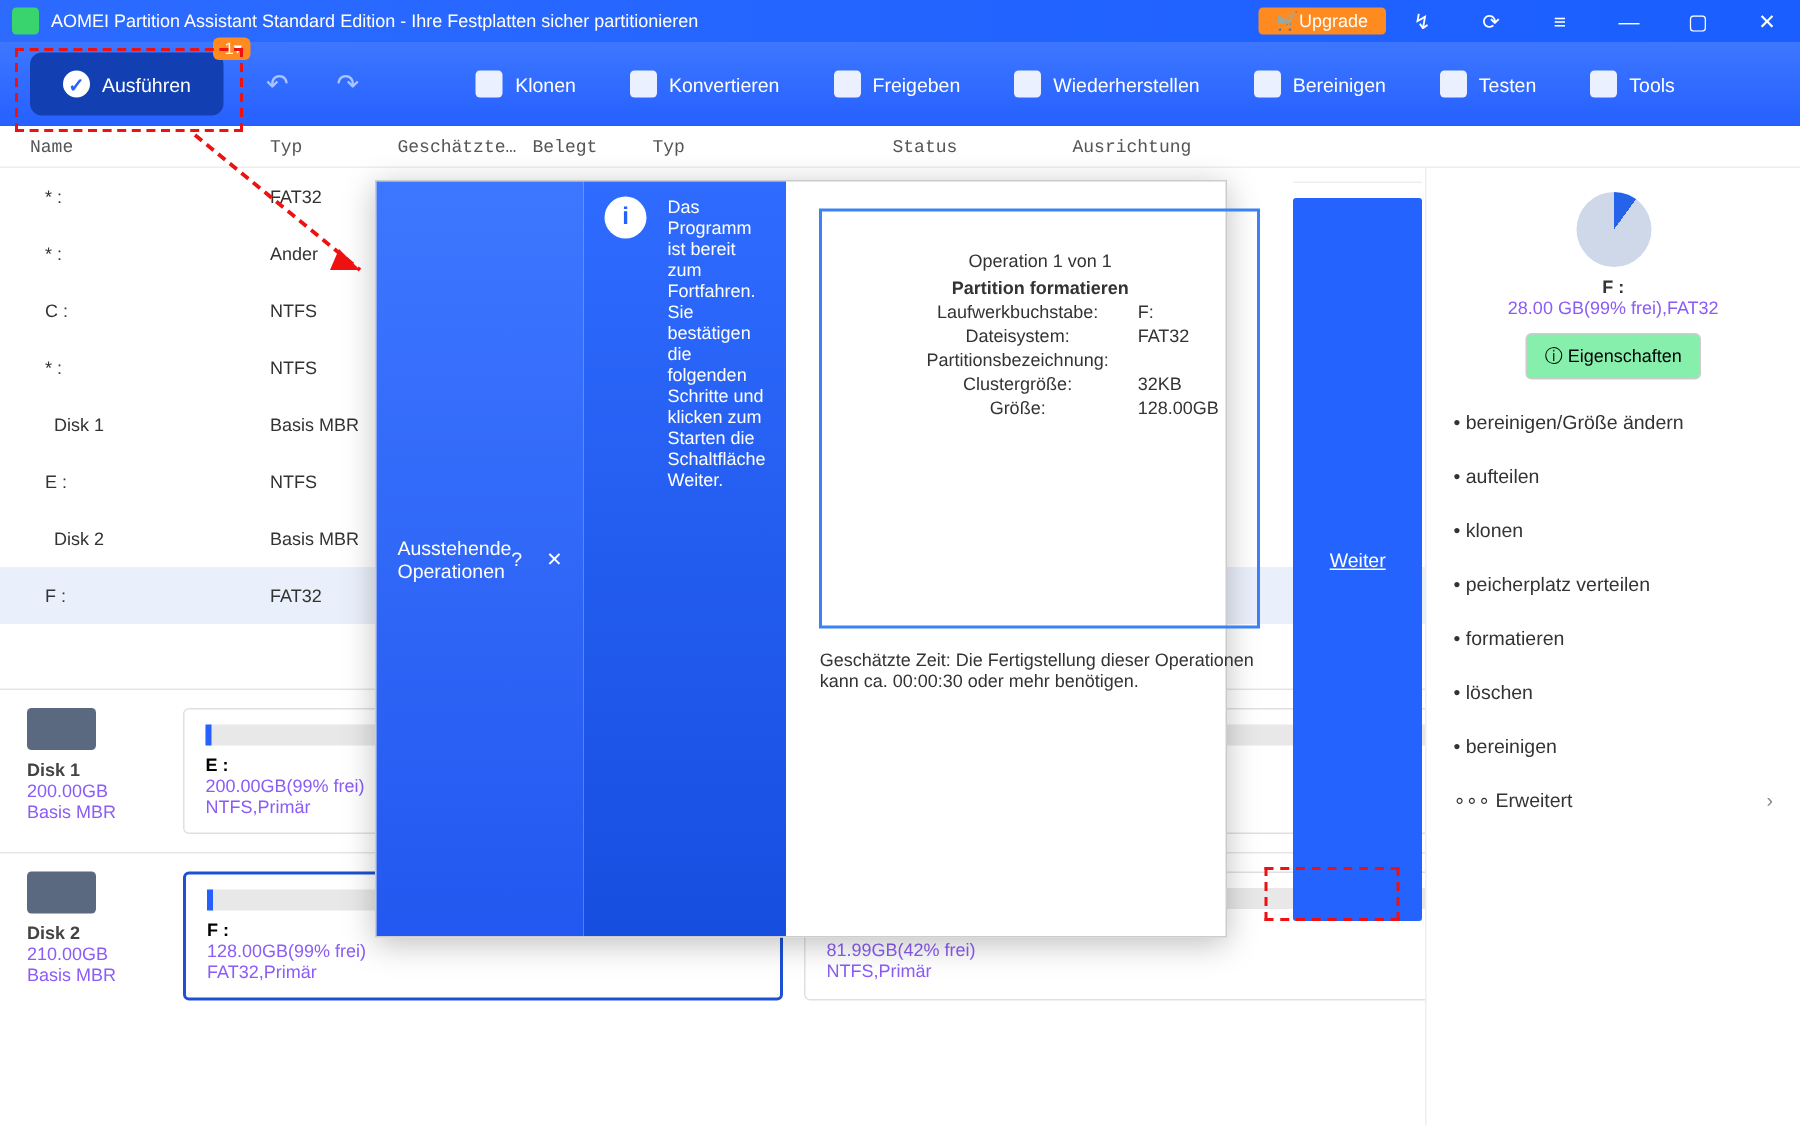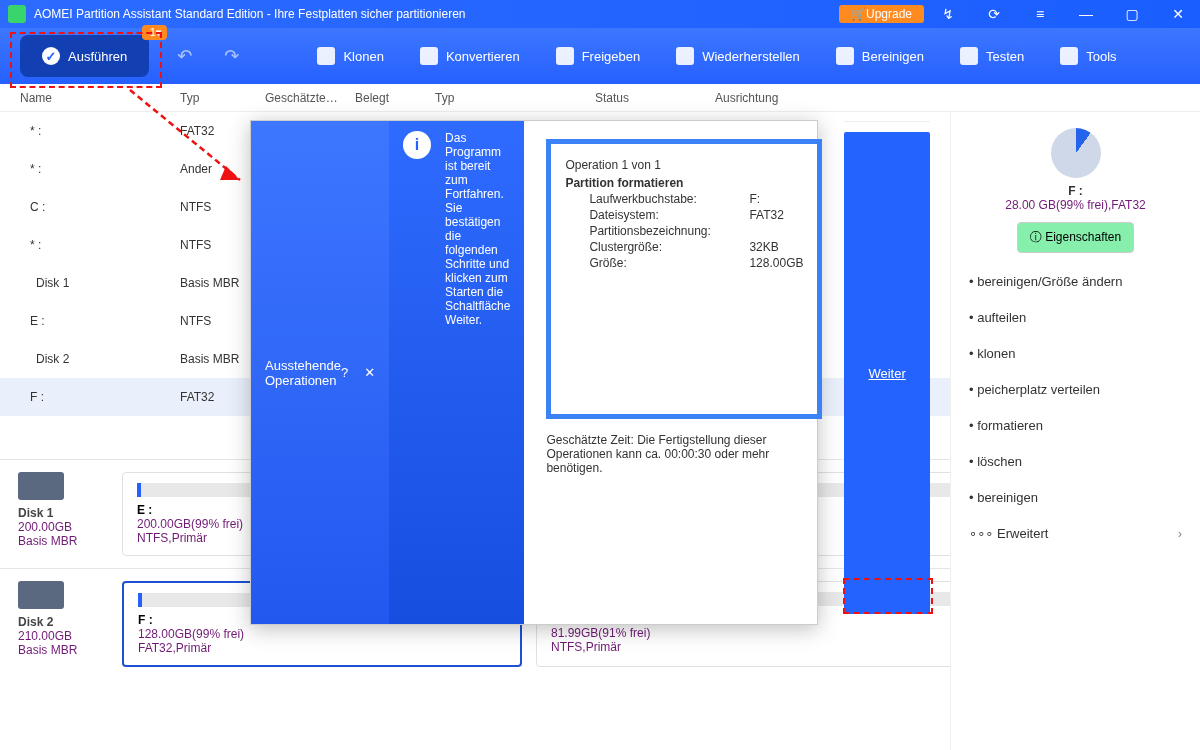--- a/index.html
+++ b/index.html
@@ -11,21 +11,21 @@
     .titlecontrols { display:flex; gap:18px; font-size:14px; }
     .titlecontrols span { cursor:pointer; width:28px; text-align:center; }
     .toolbar { height:56px; background:linear-gradient(#3d77ff,#2660ff); display:flex; align-items:center; padding:0 20px; gap:24px; color:#fff; font-size:13px; }
     .apply-btn { background:#1240b3; border-radius:8px; padding:12px 22px; display:flex; align-items:center; gap:8px; cursor:pointer; position:relative; }
     .apply-ico { width:18px;height:18px;border-radius:50%;background:#fff;display:flex;align-items:center;justify-content:center;color:#2660ff;font-weight:bold;font-size:13px; }
     .apply-badge { position:absolute; top:-10px; right:-18px; background:#ff8a1f; color:#fff; font-size:11px; padding:1px 6px 1px 8px; border-radius:4px; }
     .toolitem { display:flex; align-items:center; gap:8px; cursor:pointer; padding:0 6px; }
     .appicon { width:18px; height:18px; background:rgba(255,255,255,.9); border-radius:3px; display:inline-block; }
     .undo,.redo { color:rgba(255,255,255,.6); font-size:18px; margin:0 4px; }
     .columnhdr { height:28px; display:flex; font-size:12px; color:#555; background:#fff; padding:0 20px; border-bottom:1px solid #eee; }
-    .columnhdr div { line-height:28px; }
+    .columnhdr div { line-height:28px;font-family:Liberation Mono, monospace; }
     .c-name{width:160px;} .c-typ{width:85px;} .c-size{width:90px;} .c-used{width:80px;} .c-fs{width:160px;} .c-stat{width:120px;} .c-aus{width:130px;}
     .tablezone{height:347px;overflow:hidden;}
     .row{display:flex;font-size:12px;color:#333;height:38px;align-items:center;padding:0 20px;}
     .row.selected{background:#eaf0fb;}
     .diskicon{width:20px;height:12px;background:#4a5568;border-radius:2px;margin-right:6px;}
     .row .cell{overflow:hidden;}
     .disksection{display:flex;gap:14px;padding:12px 18px;border-top:1px solid #e5e5e5;}
     .diskcard{width:90px;font-size:12px;color:#444;}
     .diskcard .diag{width:46px;height:28px;background:#5b6980;border-radius:3px;margin-bottom:6px;}
     .partcards{flex:1;display:flex;gap:14px;}
@@ -35,27 +35,27 @@
     .partbar::before{content:"";position:absolute;left:0;top:0;bottom:0;width:4px;background:#2660ff;}
     .rightpanel{position:absolute;right:0;top:112px;bottom:0;width:250px;background:#fff;border-left:1px solid #eee;padding:16px;font-size:12px;color:#333;}
     .pie{width:50px;height:50px;border-radius:50%;background:conic-gradient(#2563eb 0 10%,#cfd8e8 10% 100%);margin:0 auto 6px;}
     .propbtn{border:1px solid #ccc;background:#86efac;border-radius:4px;padding:6px 12px;font-size:12px;margin:10px auto;display:block;}
     .sideitem{padding:10px 2px;font-size:13px;color:#333;border-top:1px solid transparent;}
     .modal{position:absolute;left:250px;top:120px;width:568px;height:505px;background:#fff;border:1px solid #ccc;box-shadow:0 4px 20px rgba(0,0,0,.25);display:flex;flex-direction:row;}
     .modal-hdr{background:linear-gradient(#3d77ff,#2358f0);color:#fff;padding:10px 14px;font-size:13px;display:flex;align-items:center;}
     .modal-msg{background:linear-gradient(#2f6bff,#164ee0);color:#fff;padding:10px 14px;font-size:12px;display:flex;gap:14px;}
     .modal-msg .iicon{width:28px;height:28px;border-radius:50%;background:#fff;color:#2660ff;display:flex;align-items:center;justify-content:center;font-weight:bold;font-size:16px;flex-shrink:0;}
     .mbody{flex:1;padding:18px 22px;font-size:12px;color:#333;}
-    .mbox{border:5px solid #3b82f6;height:280px;padding:14px;}
+    .mbox{border:2px solid #3b82f6;height:280px;padding:26px;text-align:center;}
     .krow{display:flex;margin:2px 0 2px 24px;} .krow .k{width:160px;}
     .mfooter{padding:10px 0;display:flex;justify-content:flex-end;border-top:1px solid #eee;}
     .weiter{background:#2563ff;color:#fff;border:none;padding:8px 24px;font-size:13px;border-radius:2px;text-decoration:underline;}
     .dashed{position:absolute;border:2px dashed #e11; pointer-events:none;}
     .chev{float:right;color:#888;}
-    .greytxt{color:#701a75;}
+    .greytxt{color:#8b5cf6;}
   </style>
 </head>
 <body>
 
 <div class="titlebar">
   <div class="logo"></div>
   <span>AOMEI Partition Assistant Standard Edition - Ihre Festplatten sicher partitionieren</span>
   <div class="spacer"></div>
   <div class="upgrade">🛒 <span>Upgrade</span></div>
   <div class="titlecontrols">
@@ -179,21 +179,21 @@
   <div class="partcards" id="d2parts">
       <div class="partcard selected" style="flex: 0 0 400px;">
         <div class="partbar"></div>
       <div style="font-weight:600">F :</div>
       <div class="greytxt">128.00GB(99% frei)</div>
       <div class="greytxt">FAT32,Primär</div>
       </div>
       <div class="partcard" style="flex: 1 1 0%;">
         <div class="partbar"></div>
       <div style="font-weight:600">G :</div>
-      <div class="greytxt">81.99GB(91% frei)</div>
+      <div class="greytxt">81.99GB(42% frei)</div>
       <div class="greytxt">NTFS,Primär</div>
       </div>
     </div>
 </div>
 
 <div class="rightpanel">
   <div class="pie"></div>
   <div style="text-align:center;font-weight:600">F :</div>
   <div style="text-align:center" class="greytxt">28.00 GB(99% frei),FAT32</div>
   <button class="propbtn">ⓘ <span>Eigenschaften</span></button>

